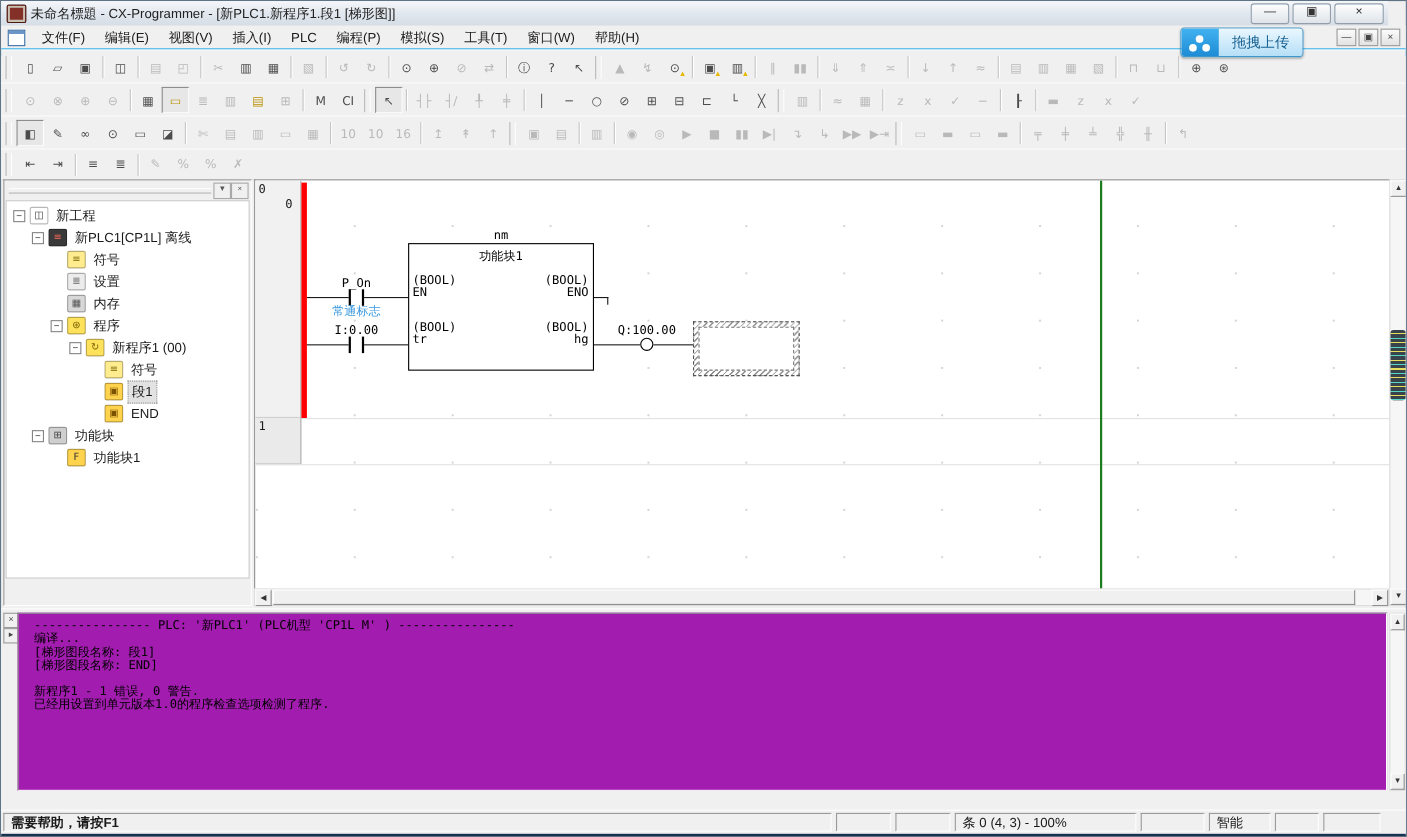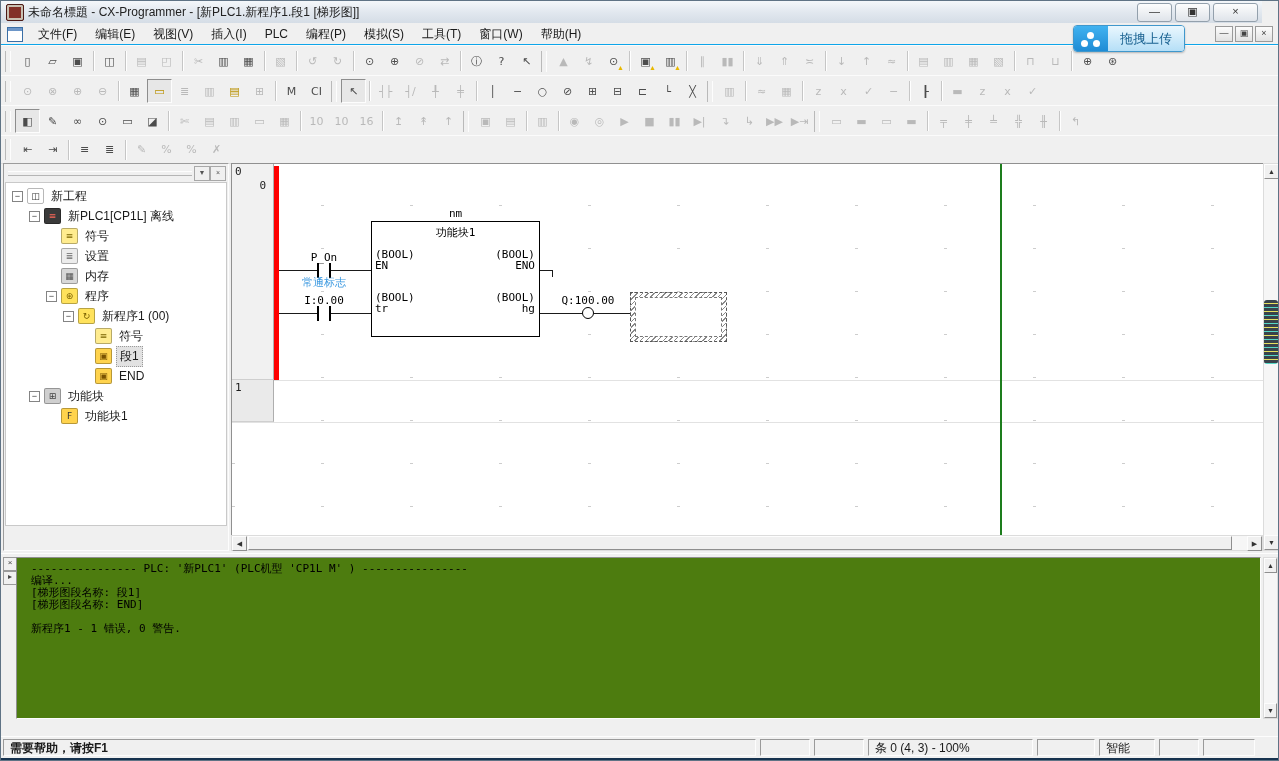--- a/index.html
+++ b/index.html
@@ -93,21 +93,21 @@
   #lhscroll{position:absolute;left:230px;top:534px;width:1032px;height:16px;background:#f6f6f6;border:1px solid #dcdcdc;box-sizing:border-box;}
   .hthumb{position:absolute;left:16px;top:0;width:984px;height:14px;background:#f0f0f0;border:1px solid;border-color:#fdfdfd #8f8f8f #8f8f8f #fdfdfd;box-sizing:border-box;}
   #lvscroll{position:absolute;left:1262px;top:162px;width:16px;height:388px;background:#f6f6f6;border:1px solid #dcdcdc;box-sizing:border-box;}
   .stripes{position:absolute;left:0;top:136px;width:14px;height:64px;border-radius:3px;background:#39434c;
     background-image:repeating-linear-gradient(180deg,#39434c 0 3px,#e6e05e 3px 4px,#39434c 4px 7px,#55d8c6 7px 8px);}
   
   #output{position:absolute;left:0;top:552px;width:1279px;height:183px;background:#f0f0f0;border-top:1px solid #fdfdfd;}
   .ostrip{position:absolute;left:2px;top:3px;width:13px;height:160px;}
   .osbtn{position:absolute;left:0;width:12px;height:12px;border:1px solid #9a9a9a;background:#f0f0f0;
     font-size:8px;line-height:10px;text-align:center;color:#444;}
-  #out-lines{position:absolute;left:15px;top:3px;width:1245px;height:162px;background:#4d7c0f;
+  #out-lines{position:absolute;left:15px;top:3px;width:1245px;height:162px;background:#a21caf;
     border:1px solid;border-color:#8f8f8f #fdfdfd #fdfdfd #8f8f8f;box-sizing:border-box;padding-top:3px;overflow:hidden;}
   .oline{height:12px;line-height:12px;font:11px "DejaVu Sans Mono",monospace;white-space:pre;padding-left:14px;color:#000;}
   .oline.osel{outline:1px dotted #808080;outline-offset:-1px;}
   #ovscroll{position:absolute;left:1262px;top:3px;width:15px;height:162px;background:#f6f6f6;border:1px solid #dcdcdc;box-sizing:border-box;}
   .otabrow{position:absolute;left:2px;right:2px;top:166px;height:16px;display:flex;align-items:flex-start;}
   .onav{width:15px;height:14px;border:1px solid;border-color:#fdfdfd #8f8f8f #8f8f8f #fdfdfd;background:#f0f0f0;
     font-size:7px;line-height:13px;text-align:center;color:#333;flex:0 0 auto;box-sizing:border-box;}
   #out-tab-host{display:flex;margin-left:4px;height:16px;}
   .otab{height:15px;padding:0 12px;background:#f0f0f0;border-top:1px solid #fff;font-size:12px;line-height:14px;
     clip-path:polygon(0 0,100% 0,calc(100% - 8px) 100%,8px 100%);margin-left:-5px;color:#222;}
@@ -721,20 +721,21 @@
       <div class="osbtn" style="top:0;">×</div>
       <div class="osbtn" style="top:14px;">▸</div>
     </div>
     <div id="out-lines">
         <div class="oline">---------------- PLC: '新PLC1' (PLC机型 'CP1L M' ) ----------------</div>
         <div class="oline">编译...</div>
         <div class="oline">[梯形图段名称: 段1]</div>
         <div class="oline">[梯形图段名称: END]</div>
         <div class="oline"> </div>
         <div class="oline">新程序1 - 1 错误, 0 警告.</div>
+        <div class="oline">已经用设置到单元版本1.0的程序检查选项检测了程序.</div>
       </div>
     <div id="ovscroll">
       <div class="sbtn" style="left:0;top:0;width:13px;">▲</div>
       <div class="sbtn" style="left:0;bottom:0;width:13px;">▼</div>
     </div>
   </div>
 
   <div id="statusbar">
       <div class="scell" style="left: 2px; width: 753px; font-weight: bold;">需要帮助，请按F1</div>
       <div class="scell" style="left: 759px; width: 50px;"></div>

